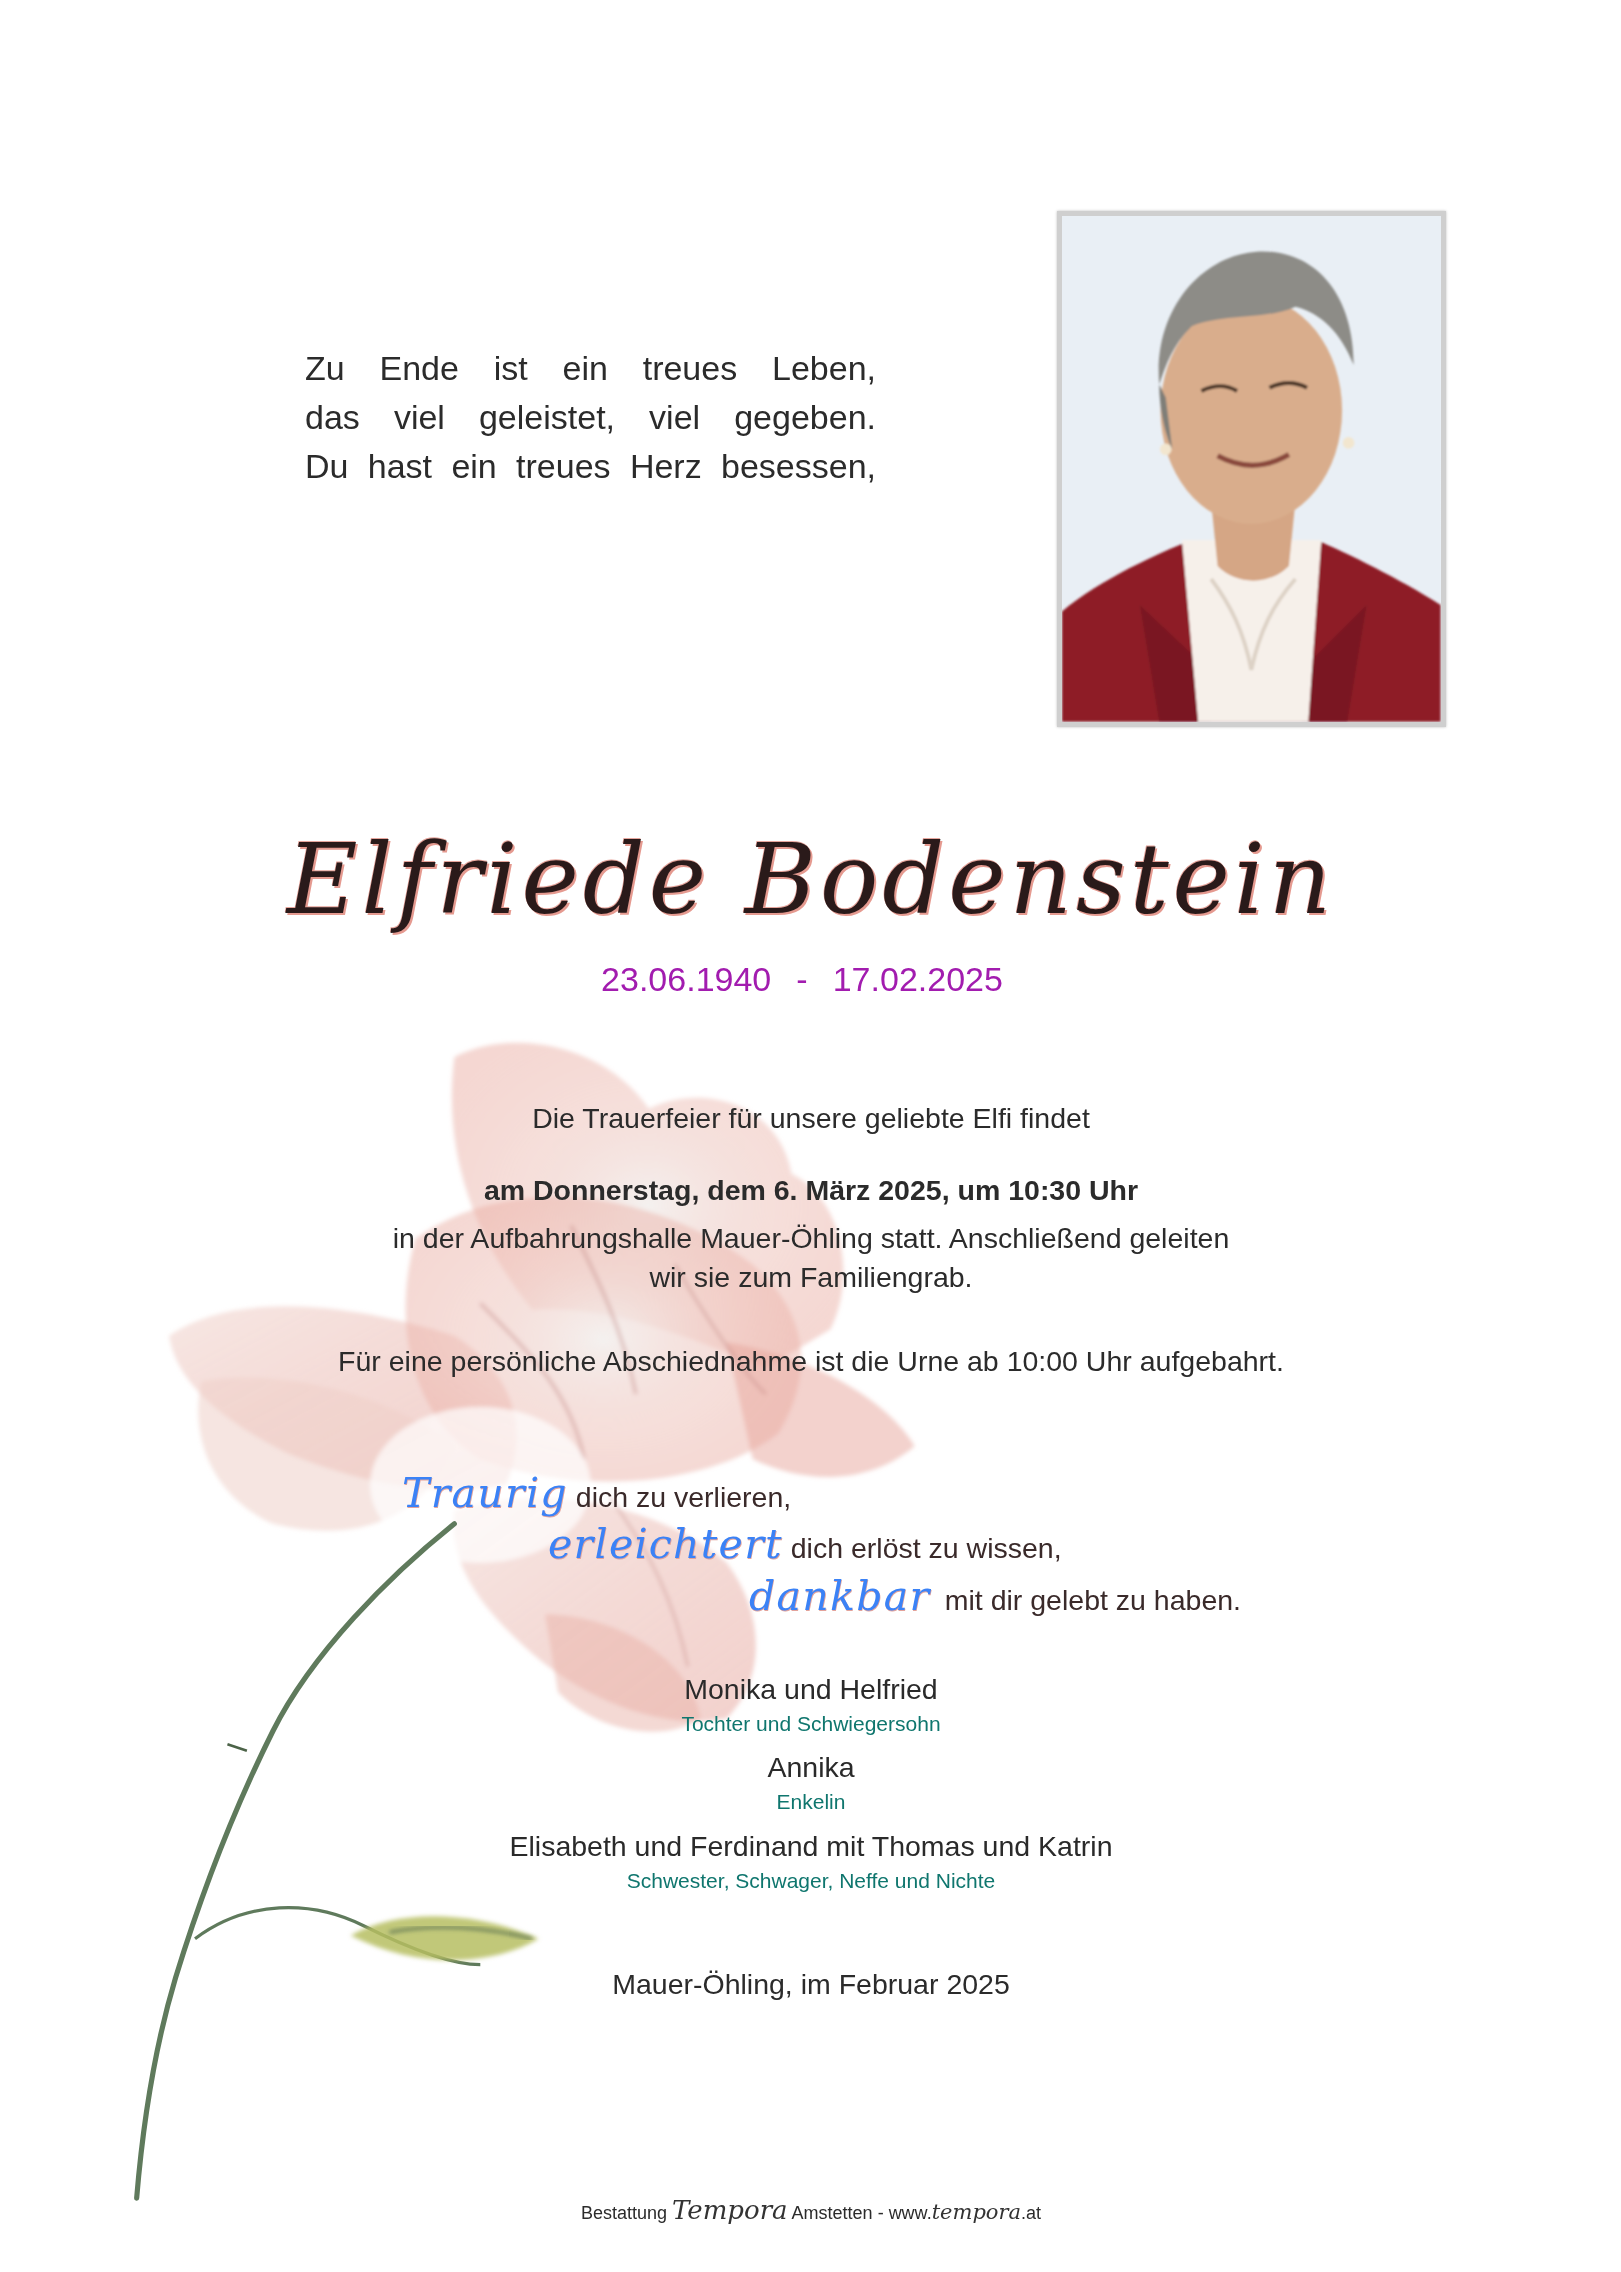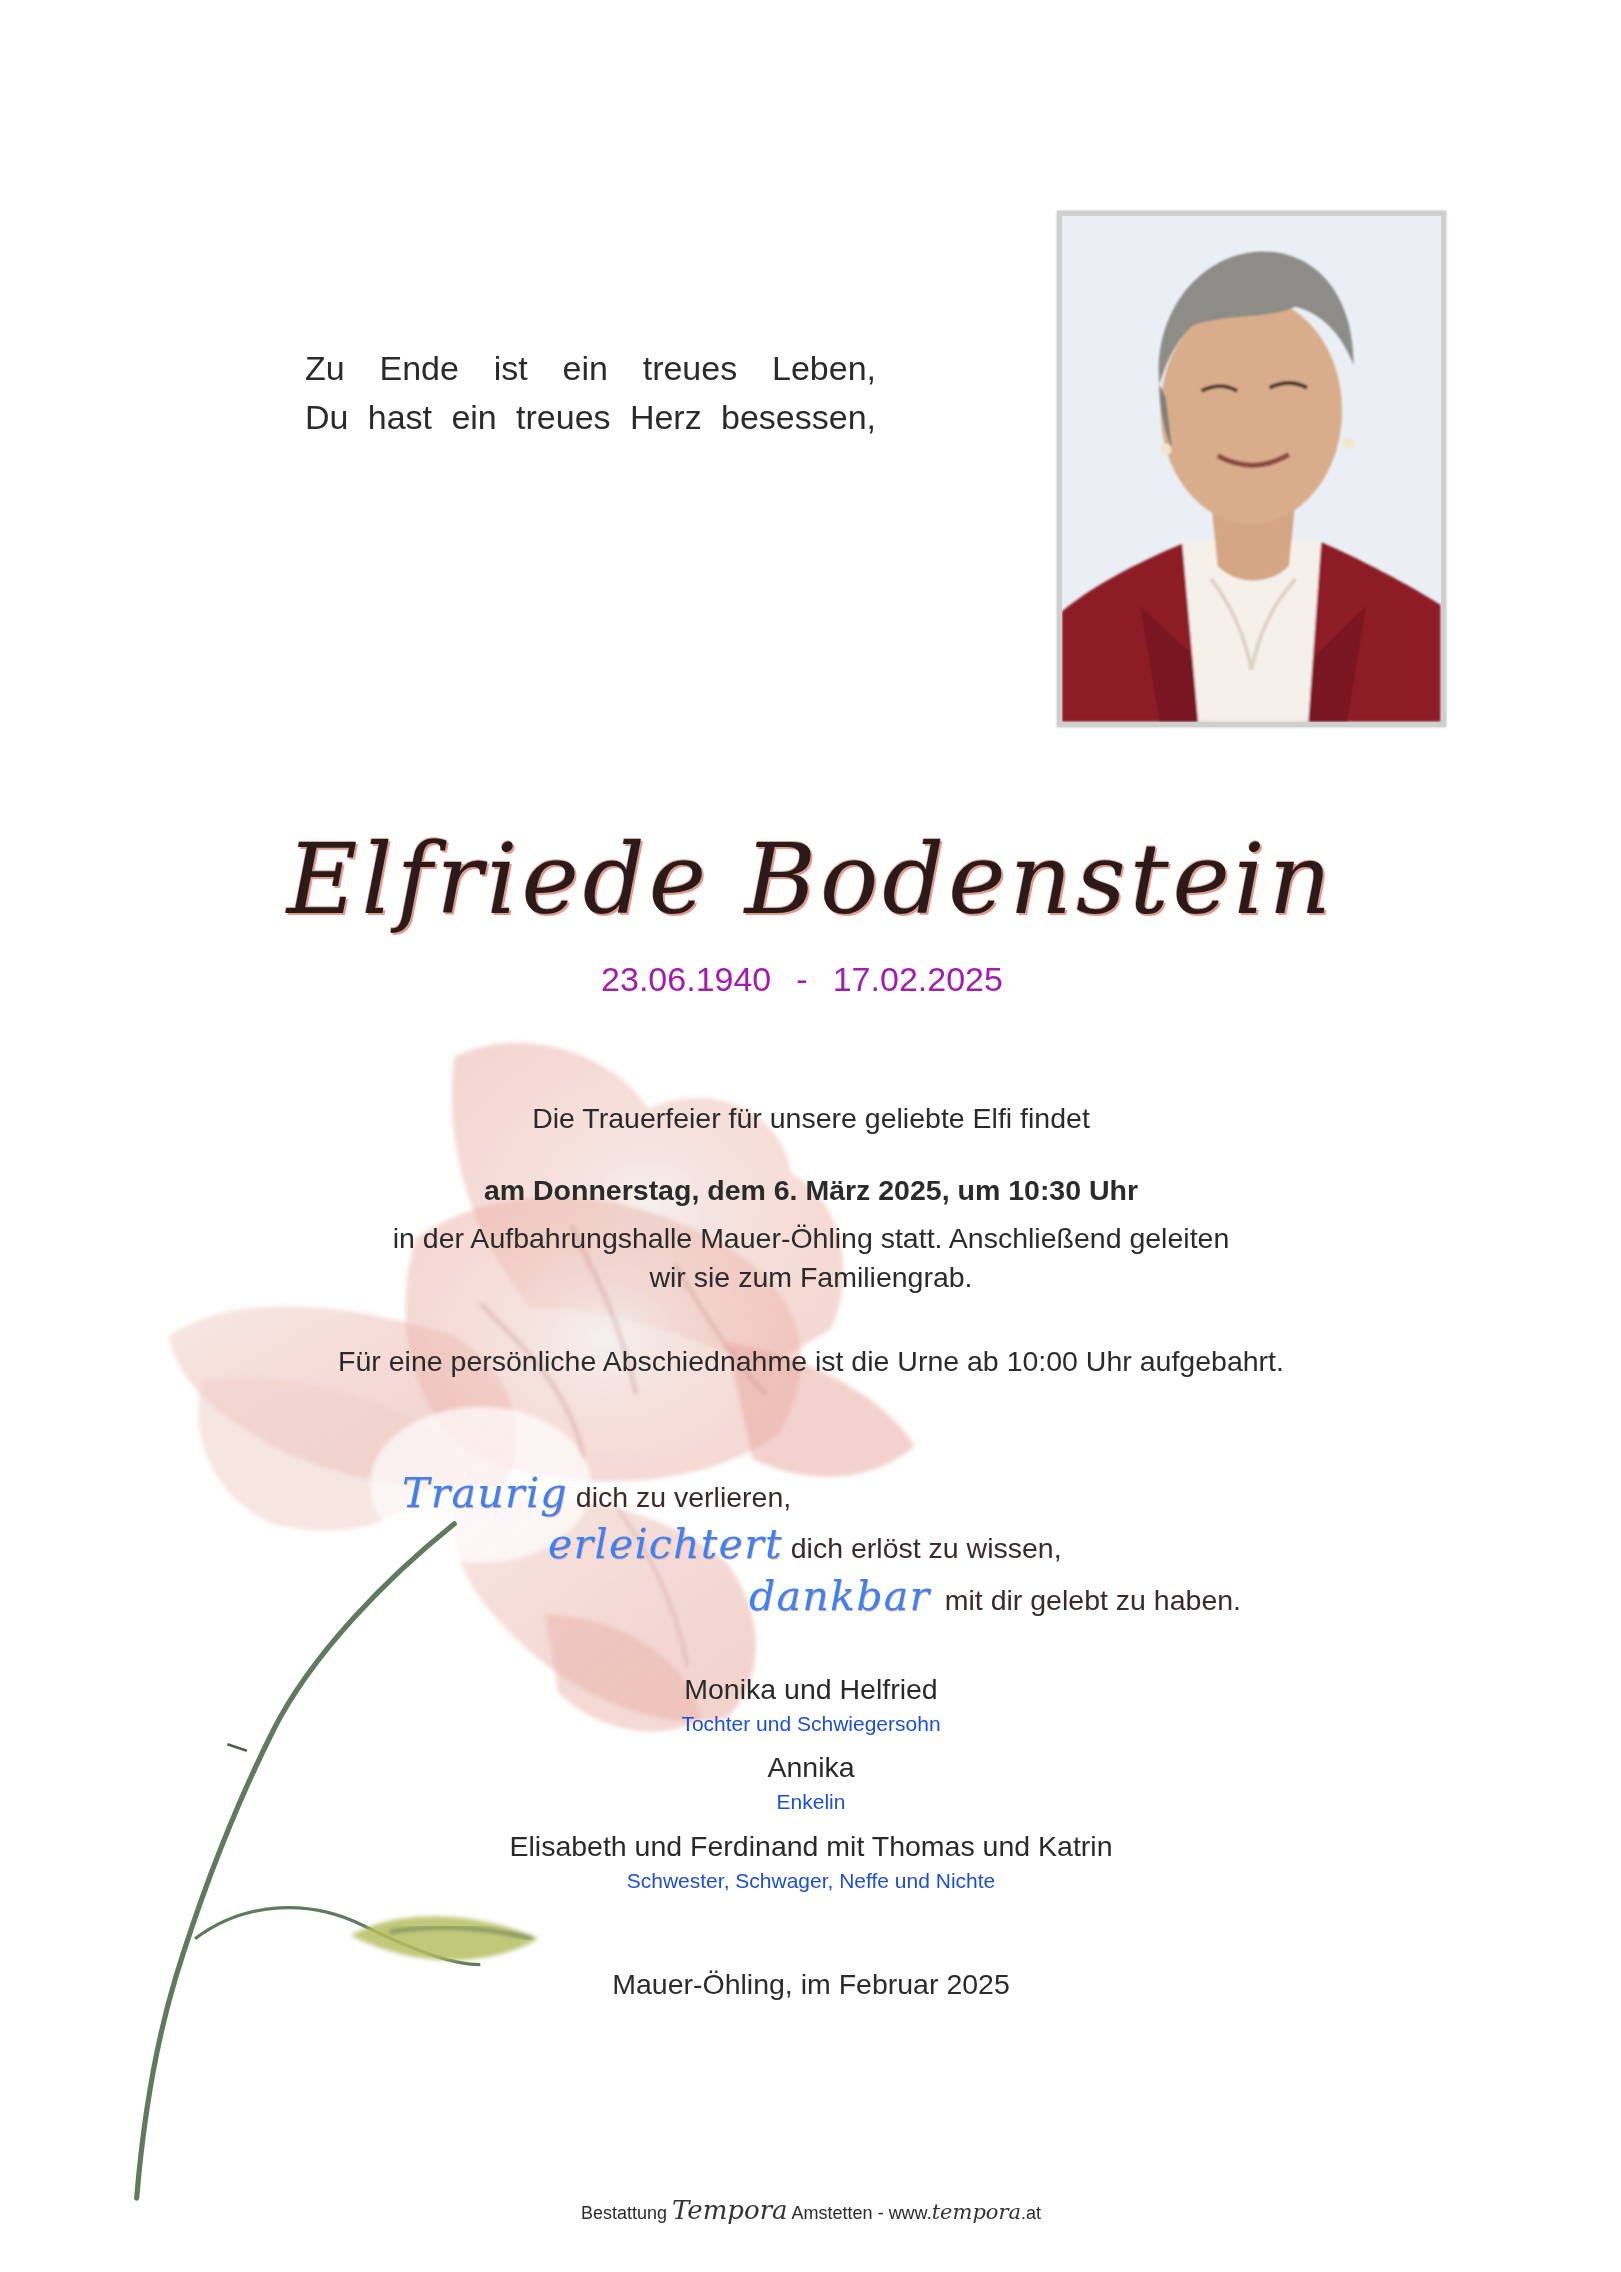--- a/index.html
+++ b/index.html
@@ -29,21 +29,21 @@
 
   .txt { left: 0; width: 1622px; font-size: 28.5px; color: #2b2b2b; }
   .bold { font-weight: bold; }
 
   .motto { left: 402px; font-size: 28.5px; color: #3a2a2a; }
   .motto .script { font-family: "DejaVu Serif", serif; font-style: italic; font-size: 41px; color: #3b82f6;
                    letter-spacing: 1.3px; text-shadow: 0.6px 0.6px 0 #e3a39b; }
 
   .fam-name { left: 0; width: 1622px; font-size: 28.5px; }
   .fam-name b { font-weight: normal; }
-  .fam-role { left: 0; width: 1622px; font-size: 21px; color: #1d4ed8; }
+  .fam-role { left: 0; width: 1622px; font-size: 21px; color: #0f766e; }
 
   .footer { left: 0; top: 2195px; width: 1622px; font-size: 18px; color: #2b2b2b; }
   .footer .brand { font-family: "DejaVu Serif", serif; font-style: italic; font-size: 26px; color: #333; }
 </style>
 </head>
 <body>
 
 <svg class="abs rose" viewBox="0 0 1500 1860" xmlns="http://www.w3.org/2000/svg">
   <defs>
     <radialGradient id="petal" cx="50%" cy="50%" r="60%">
@@ -83,20 +83,21 @@
   <path d="M520 760 C420 840 300 960 240 1080 C180 1200 130 1330 90 1460 C60 1560 40 1680 30 1800" stroke="#5f7a5c" stroke-width="8" fill="none" stroke-linecap="round"></path>
   <path d="M120 1400 C200 1340 300 1340 380 1380 C460 1420 520 1440 560 1440" stroke="#5f7a5c" stroke-width="5" fill="none"></path>
   <path d="M200 1110 l-30 -10" stroke="#4c6348" stroke-width="4"></path>
 
   <path d="M360 1395 C440 1350 560 1360 650 1400 C580 1440 470 1450 360 1395 Z" fill="#b6be62" fill-opacity="0.85" filter="url(#soft)"></path>
   <path d="M420 1390 C500 1375 580 1385 640 1400" stroke="#5a7050" stroke-width="4" fill="none" filter="url(#soft)"></path>
 </svg>
 
 <div class="abs poem">
   <span class="line">Zu Ende ist ein treues Leben,</span>
+  <span class="line">das viel geleistet, viel gegeben.</span>
   <span class="line">Du hast ein treues Herz besessen,</span>
 </div>
 
 <div class="abs photo-frame">
   <div class="photo">
     <svg width="100%" height="100%" viewBox="0 0 584 780" preserveAspectRatio="none" xmlns="http://www.w3.org/2000/svg">
       <defs>
         <filter id="pblur">
             <feGaussianBlur stdDeviation="2"></feGaussianBlur>
           </filter>

